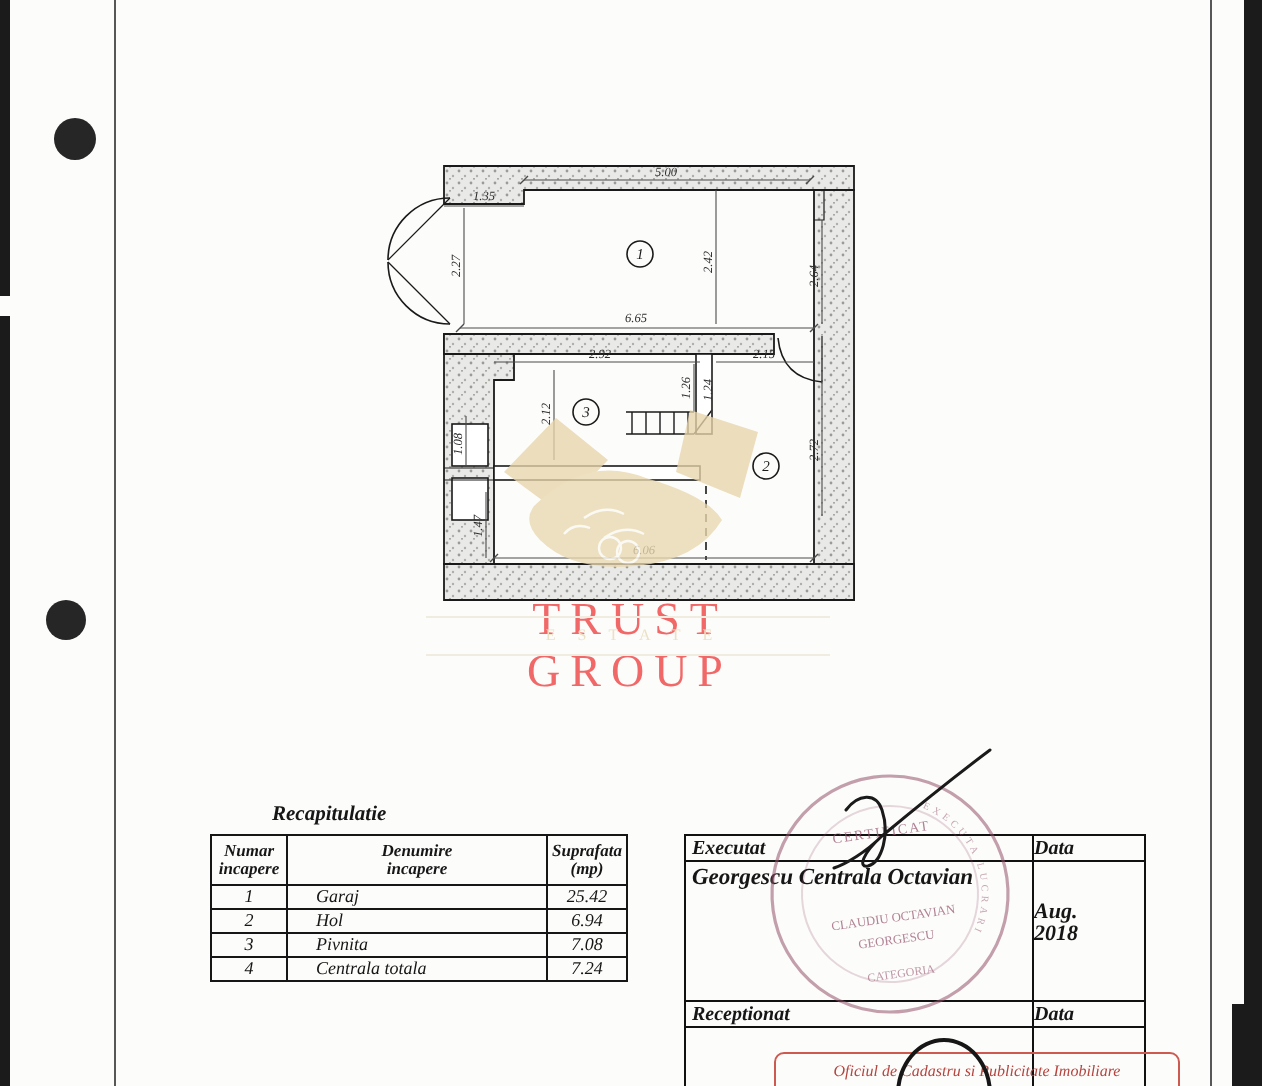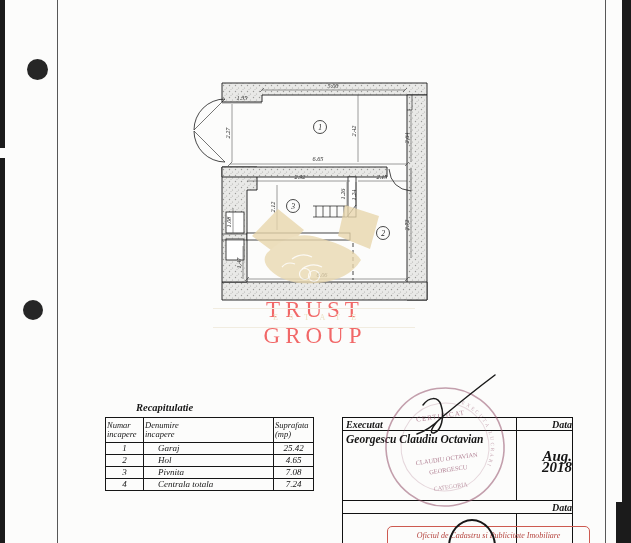--- a/index.html
+++ b/index.html
@@ -14,36 +14,36 @@
     font-weight:normal;font-size:23px;letter-spacing:5px;color:#ef4444;opacity:.8;}
   .wm-sub{position:absolute;left:250px;top:313px;width:140px;text-align:center;
     font-size:8px;letter-spacing:11px;color:#ece1c4;}
   .wm-line{position:absolute;left:213px;width:202px;height:1px;background:#f1ece0;}
 
   
   table.recap{position:absolute;left:105px;top:417px;border-collapse:collapse;
     font-style:italic;table-layout:fixed;}
   .recap td{border:1px solid #161616;font-size:9px;line-height:1.1;height:11px;
     padding:0 1px;overflow:hidden;white-space:nowrap;}
-  .recap .hd{font-weight:normal;font-size:8.5px;text-align:left;height:24px;}
+  .recap .hd{font-weight:bold;font-size:8.5px;text-align:center;height:24px;}
   .recap .c{text-align:center;}
   .recap .nm{padding-left:14px;}
   .recap-title{position:absolute;left:104px;top:402px;font-weight:bold;font-style:italic;
     font-size:10.5px;margin-left:32px;}
 
   
   .exec{position:absolute;left:342px;top:417px;width:231px;font-style:italic;}
   .xrow{display:flex;border-left:1px solid #111;border-right:1px solid #111;}
   .xrow.first{border-top:1.5px solid #111;}
   .xrow.lined{border-bottom:1.5px solid #111;}
   .xc1{width:174px;border-right:1px solid #111;padding:1px 14px 0 3px;box-sizing:border-box;}
-  .xc2{flex:1;padding:1px 0 0 0;text-align:right;box-sizing:border-box;}
+  .xc2{flex:1;padding:1px 0 0 0;text-align:left;box-sizing:border-box;}
   .xhdr{font-weight:bold;font-size:10px;height:12px;}
   .xname{font-weight:bold;font-size:11.5px;line-height:14px;height:69px;}
-  .xdate{font-weight:bold;font-size:15px;line-height:11px;padding-top:20px;}
+  .xdate{font-weight:bold;font-size:11px;line-height:11px;padding-top:20px;}
   .xbody{height:60px;}
 
   
   .stamp-box{position:absolute;left:387px;top:526px;width:203px;height:26px;
     border:1.5px solid #cd5a50;border-radius:5px;color:#b5443e;font-style:italic;
     font-size:8px;text-align:center;padding-top:4px;box-sizing:border-box;background:transparent;}
   .sig-oval{position:absolute;left:448px;top:519px;width:44px;height:52px;
     border:2.5px solid #161616;border-radius:50%;background:transparent;}
 
   svg text{font-family:"Liberation Serif",serif;}
@@ -198,21 +198,21 @@
       </td>
     </tr>
     <tr>
       <td class="c">1</td>
       <td class="nm">Garaj</td>
       <td class="c">25.42</td>
     </tr>
     <tr>
       <td class="c">2</td>
       <td class="nm">Hol</td>
-      <td class="c">4.65</td>
+      <td class="c">6.94</td>
     </tr>
     <tr>
       <td class="c">3</td>
       <td class="nm">Pivnita</td>
       <td class="c">7.08</td>
     </tr>
     <tr>
       <td class="c">4</td>
       <td class="nm">Centrala totala</td>
       <td class="c">7.24</td>
@@ -220,28 +220,29 @@
   </tbody>
     </table>
 
   <div class="exec">
     <div class="xrow first lined xhdr">
       <div class="xc1">Executat</div>
       <div class="xc2">Data</div>
     </div>
     <div class="xrow lined">
       <div class="xc1 xname">
-        <div>Georgescu Claudiu Octavian</div>
+        <div>Georgescu Centrala Octavian</div>
       </div>
       <div class="xc2 xdate">
         <div>Aug.</div>
         <div>2018</div>
       </div>
     </div>
     <div class="xrow lined xhdr">
+      <div class="xc1">Receptionat</div>
       <div class="xc2">Data</div>
     </div>
     <div class="xrow xbody">
       <div class="xc1"></div>
       <div class="xc2"></div>
     </div>
   </div>
 
   <svg style="position:absolute;left:383px;top:385px;transform:rotate(-8deg);" width="124" height="124" viewBox="0 0 124 124">
     <defs>

